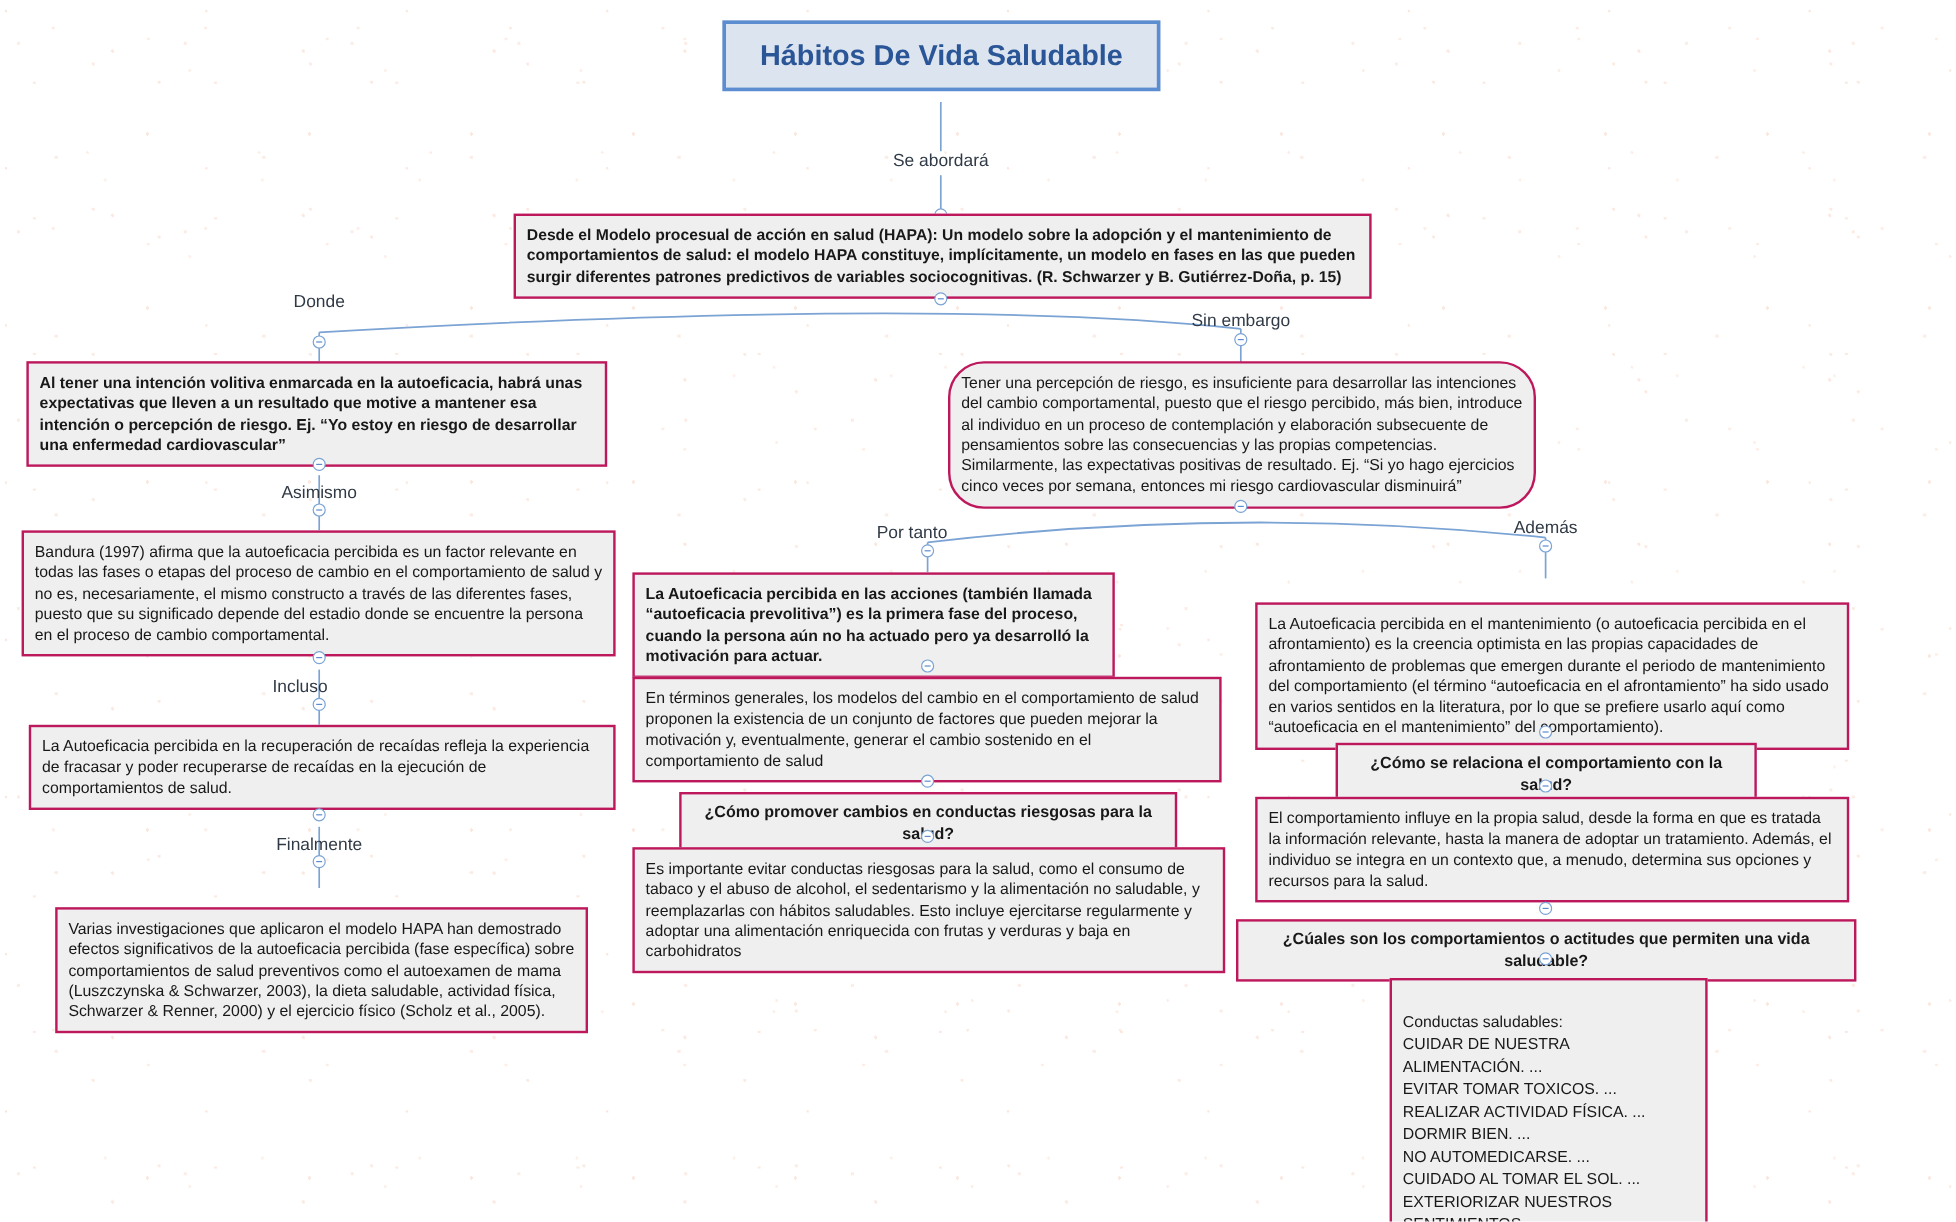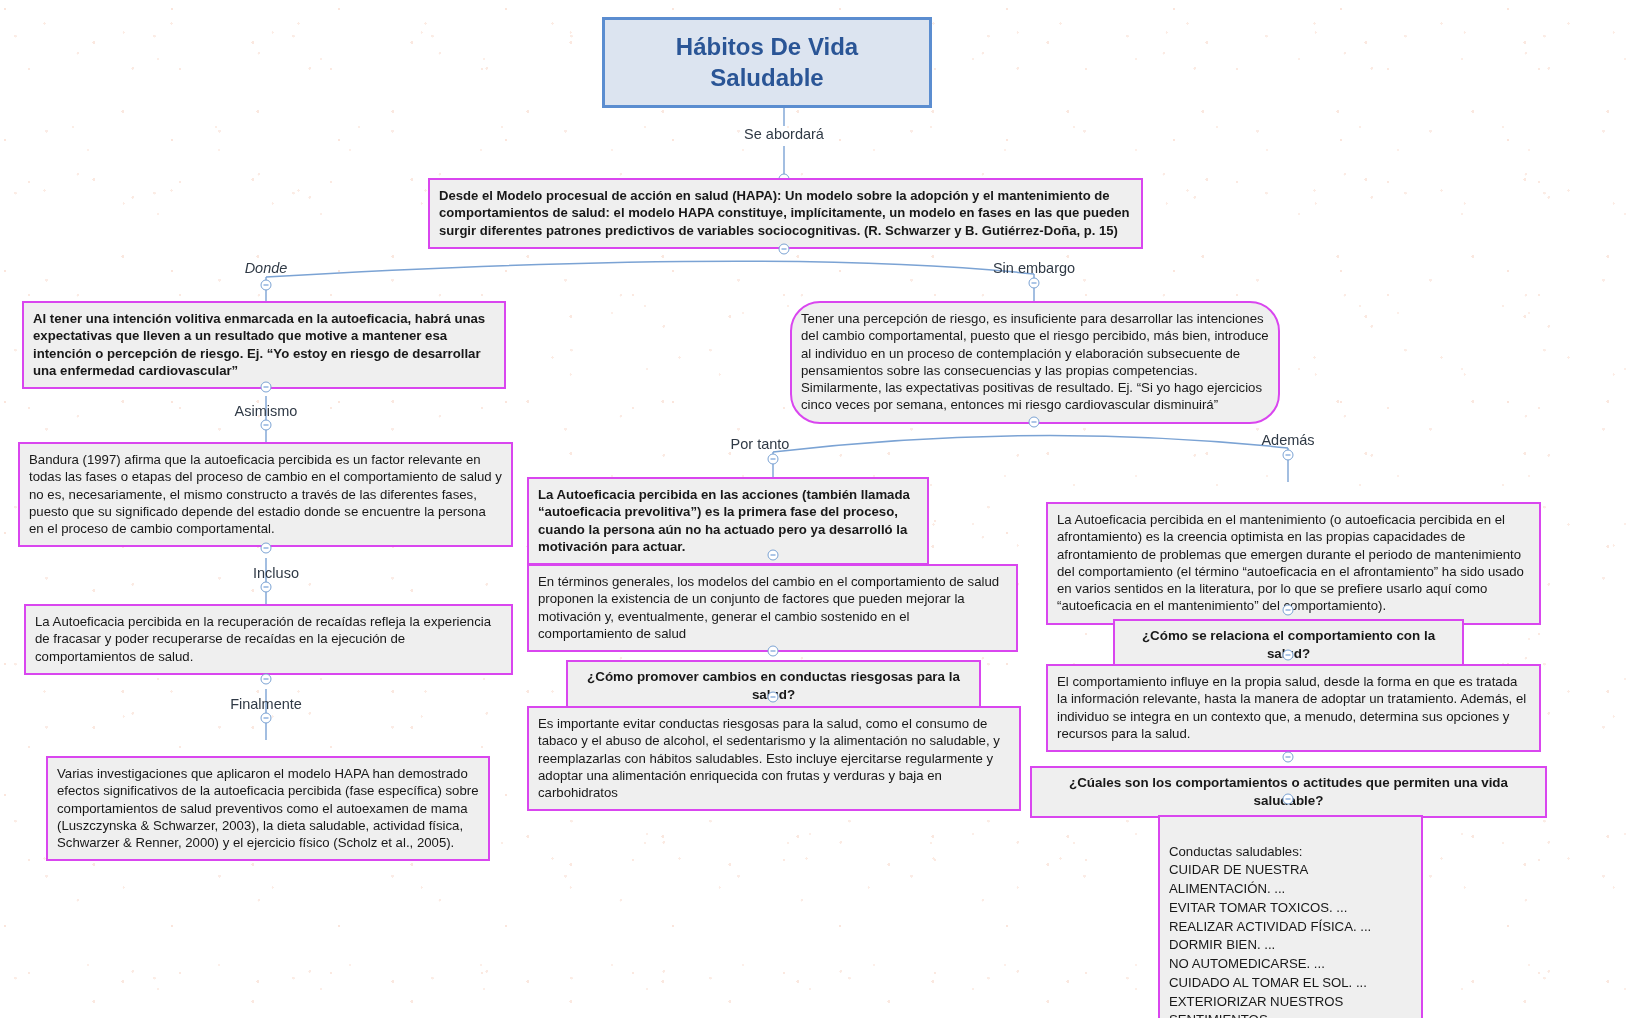--- a/index.html
+++ b/index.html
@@ -32,21 +32,21 @@
       radial-gradient(circle at 97% 38%, rgba(244,184,154,.42) 0 1.1px, transparent 1.3px);
     background-size: 167px 131px, 139px 157px, 151px 113px, 173px 149px,
                      127px 167px, 181px 121px, 143px 179px, 159px 137px,
                      131px 163px, 177px 129px, 149px 171px, 135px 145px, 163px 155px;
   }
   svg#edges { position:absolute; left:0; top:0; width:1630px; height:1018px; pointer-events:none; }
 
   .node {
     position:absolute;
     background:#efefef;
-    border:2px solid #d946ef;
+    border:2px solid #be185d;
     padding:7px 9px 8px 9px;
     font-size:13.2px;
     line-height:1.31;
     color:#181818;
   }
   .node.title {
     background:#dce4f0;
     border:3px solid #5b8dd0;
     color:#2a5596;
     font-size:24px;
@@ -129,53 +129,53 @@
     <line x1="1288" y1="619" x2="1288" y2="621"></line>
     <line x1="1288" y1="646" x2="1288" y2="658"></line>
     <line x1="1288" y1="664" x2="1288" y2="668"></line>
     <line x1="1288" y1="749" x2="1288" y2="760"></line>
     <line x1="1288" y1="766" x2="1288" y2="770"></line>
     <line x1="1288" y1="791" x2="1288" y2="802"></line>
     <line x1="1288" y1="808" x2="1288" y2="816"></line>
   </g>
 </svg>
 
-<div class="node title" style="left:602px; top:17px; width:330px;">
+<div class="node title" style="left:602px; top:17px; width:365px;">
   <span>Hábitos De Vida Saludable</span>
 </div>
 
 <div class="edge-label" style="left:784px; top:126px;">
   <span>Se abordará</span>
 </div>
 <div class="cnode" style="left:784px; top:179px;"></div>
 
 <div class="node hapa" style="left:428px; top:178px; width:715px;">
   <span>Desde el Modelo procesual de acción en salud (HAPA): Un modelo sobre la adopción y el mantenimiento de comportamientos de salud: el modelo HAPA constituye, implícitamente, un modelo en fases en las que pueden surgir diferentes patrones predictivos de variables sociocognitivas. (R. Schwarzer y B. Gutiérrez-Doña, p. 15)</span>
 </div>
 <div class="cnode" style="left:784px; top:249px;"></div>
 
-<div class="edge-label" style="left:266px; top:260px;font-style:italic;">
+<div class="edge-label" style="left:266px; top:244px;">
   <span>Donde</span>
 </div>
 <div class="cnode" style="left:266px; top:285px;"></div>
 <div class="node" style="left:22px; top:301px; width:484px;font-weight:bold;">
   <span>Al tener una intención volitiva enmarcada en la autoeficacia, habrá unas expectativas que lleven a un resultado que motive a mantener esa intención o percepción de riesgo. Ej. “Yo estoy en riesgo de desarrollar una enfermedad cardiovascular”</span>
 </div>
 <div class="cnode" style="left:266px; top:387px;"></div>
 
 <div class="edge-label" style="left:266px; top:403px;">
   <span>Asimismo</span>
 </div>
 <div class="cnode" style="left:266px; top:425px;"></div>
 <div class="node" style="left:18px; top:442px; width:495px;">
   <span>Bandura (1997) afirma que la autoeficacia percibida es un factor relevante en todas las fases o etapas del proceso de cambio en el comportamiento de salud y no es, necesariamente, el mismo constructo a través de las diferentes fases, puesto que su significado depende del estadio donde se encuentre la persona en el proceso de cambio comportamental.</span>
 </div>
 <div class="cnode" style="left:266px; top:548px;"></div>
 
-<div class="edge-label" style="left:276px; top:565px;">
+<div class="edge-label" style="left:250px; top:565px;">
   <span>Incluso</span>
 </div>
 <div class="cnode" style="left:266px; top:587px;"></div>
 <div class="node" style="left:24px; top:604px; width:489px;">
   <span>La Autoeficacia percibida en la recuperación de recaídas refleja la experiencia de fracasar y poder recuperarse de recaídas en la ejecución de comportamientos de salud.</span>
 </div>
 <div class="cnode" style="left:266px; top:679px;"></div>
 
 <div class="edge-label" style="left:266px; top:696px;">
   <span>Finalmente</span>

